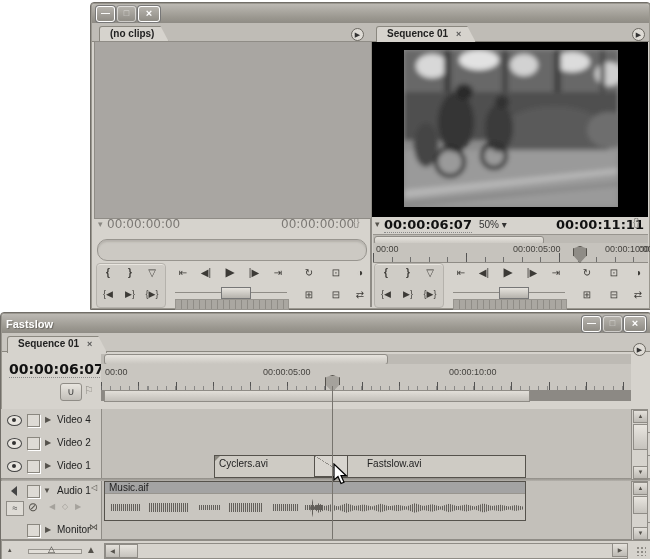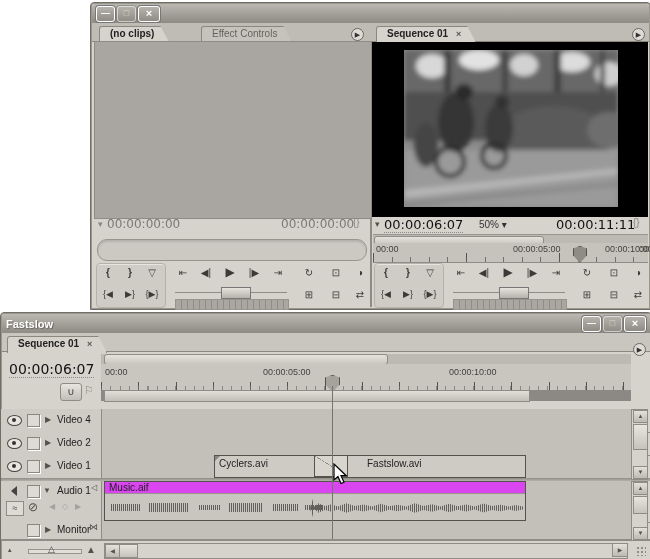--- a/index.html
+++ b/index.html
@@ -16,21 +16,21 @@
   .wbtn.dis{opacity:.55;}
   .wbtn.close{width:20px;font-size:11px;}
   .tab{position:absolute;height:15px;background:#d6d3cd;border:1px solid #8a877f;border-bottom:none;
        border-radius:3px 0 0 0;clip-path:polygon(0 0,calc(100% - 9px) 0,100% 100%,0 100%);
        padding:1px 14px 0 10px;font-size:10px;white-space:nowrap;}
   .tab .x{font-size:9px;color:#555;margin-left:5px;font-weight:bold;}
   .tabstrip{position:absolute;background:#bfbcb6;border-bottom:1px solid #8a877f;}
   .roundbtn{position:absolute;width:11px;height:11px;border:1px solid #6b6861;border-radius:50%;background:#dedbd5;
             font-size:7px;line-height:11px;text-align:center;color:#333;}
   .tc{font-family:"DejaVu Sans",sans-serif;}
-  .tc.big{font-weight:normal;font-size:13px;color:#111;}
+  .tc.big{font-weight:bold;font-size:13px;color:#111;}
   .tc.gray{color:#7c7975;font-size:12px;}
   .dotted{border-bottom:1px dotted #8a8a8a;}
   .tbtn{position:absolute;width:20px;height:15px;text-align:center;font-size:10px;line-height:15px;color:#3c3a36;cursor:default;}
   .tbtn.sm{font-size:9px;}
   .grpbox{position:absolute;background:#cfccc6;border:1px solid #b5b2ac;border-radius:4px;box-shadow:0 1px 0 #e8e5df inset;}
   .ruler-ticks{background:
      repeating-linear-gradient(90deg,rgba(90,90,90,.8) 0 1px,transparent 1px 18.6px) bottom/100% 5px no-repeat,
      repeating-linear-gradient(90deg,rgba(70,70,70,.9) 0 1px,transparent 1px 93px) bottom/100% 9px no-repeat;}
   .tl-ticks{background:
      repeating-linear-gradient(90deg,rgba(110,110,110,.7) 0 1px,transparent 1px 9.3px) bottom/100% 4px no-repeat,
@@ -63,23 +63,20 @@
       <span class="wbtns">
         <span class="wbtn">—</span>
         <span class="wbtn dis">□</span>
         <span class="wbtn close">×</span>
       </span>
     </div>
 
     <div class="tabstrip" style="left:1px;top:20px;width:557px;height:18px;"></div>
     <div class="tab" style="left:8px;top:23px;font-weight:bold;">
       <span>(no clips)</span>
-    </div>
-    <div class="tab" style="left:110px;top:23px;background:#c6c3bd;color:#66635d;">
-      <span>Effect Controls</span>
     </div>
     <div class="roundbtn" style="left:260px;top:25px;">▶</div>
     <div class="tab" style="left:285px;top:23px;font-weight:bold;">
       <span>Sequence 01</span>
       <span class="x">×</span>
     </div>
     <div class="roundbtn" style="left:541px;top:25px;">▶</div>
 
     <div style="position:absolute;left:279px;top:38px;width:2px;height:266px;background:#8f8c86;"></div>
 
@@ -276,21 +273,21 @@
         <span style="position:absolute;left:56px;top:4px;font-size:10px;">Audio 1</span>
         <span style="position:absolute;left:90px;top:2px;font-size:8px;color:#55524c;">◁</span>
         <span style="position:absolute;left:5px;top:20px;width:16px;height:13px;border:1px solid #8f8c86;background:#dedbd5;font-size:9px;text-align:center;line-height:13px;color:#444;">≈</span>
         <span style="position:absolute;left:27px;top:19px;font-size:12px;color:#55524c;">⊘</span>
         <span style="position:absolute;left:48px;top:21px;font-size:8px;color:#a5a29c;">◀</span>
         <span style="position:absolute;left:61px;top:21px;font-size:8px;color:#a5a29c;">◇</span>
         <span style="position:absolute;left:74px;top:21px;font-size:8px;color:#a5a29c;">▶</span>
       </div>
       <div class="tbody">
         <div style="position:absolute;left:2px;top:0;width:422px;height:40px;border:1px solid #55524c;box-sizing:border-box;background:#c9c6c0;">
-          <div style="position:absolute;left:0;top:0;width:100%;height:12px;background:#d946ef;border-bottom:1px solid #98958f;font-size:10px;padding-left:4px;box-sizing:border-box;"><span>Music.aif</span></div>
+          <div style="position:absolute;left:0;top:0;width:100%;height:12px;background:#a3a3a3;border-bottom:1px solid #98958f;font-size:10px;padding-left:4px;box-sizing:border-box;"><span>Music.aif</span></div>
 
           <div class="wavestripes" style="position:absolute;left:6px;top:22px;width:30px;height:7px;"></div>
           <div class="wavestripes" style="position:absolute;left:44px;top:21px;width:40px;height:9px;"></div>
           <div class="wavestripes" style="position:absolute;left:94px;top:23px;width:22px;height:5px;"></div>
           <div class="wavestripes" style="position:absolute;left:124px;top:21px;width:34px;height:9px;"></div>
           <div class="wavestripes" style="position:absolute;left:168px;top:22px;width:26px;height:7px;"></div>
           <div class="wavestripes" style="position:absolute;left:200px;top:23px;width:18px;height:5px;"></div>
 
           <div class="wavestripes" style="position:absolute;left:205px;top:14px;width:214px;height:24px;clip-path:polygon(0% 50%,1% 12%,2% 45%,4% 30%,7% 42%,10% 34%,13% 44%,17% 30%,21% 42%,25% 35%,29% 44%,33% 32%,37% 43%,41% 36%,45% 44%,49% 30%,53% 42%,57% 34%,61% 44%,65% 32%,69% 43%,73% 35%,77% 44%,81% 31%,85% 42%,89% 36%,93% 44%,96% 38%,100% 45%,100% 55%,96% 62%,93% 56%,89% 64%,85% 58%,81% 69%,77% 56%,73% 65%,69% 57%,65% 68%,61% 56%,57% 66%,53% 58%,49% 70%,45% 56%,41% 64%,37% 57%,33% 68%,29% 56%,25% 65%,21% 58%,17% 70%,13% 56%,10% 66%,7% 58%,4% 70%,2% 55%,1% 88%,0% 50%);"></div>
         </div>

